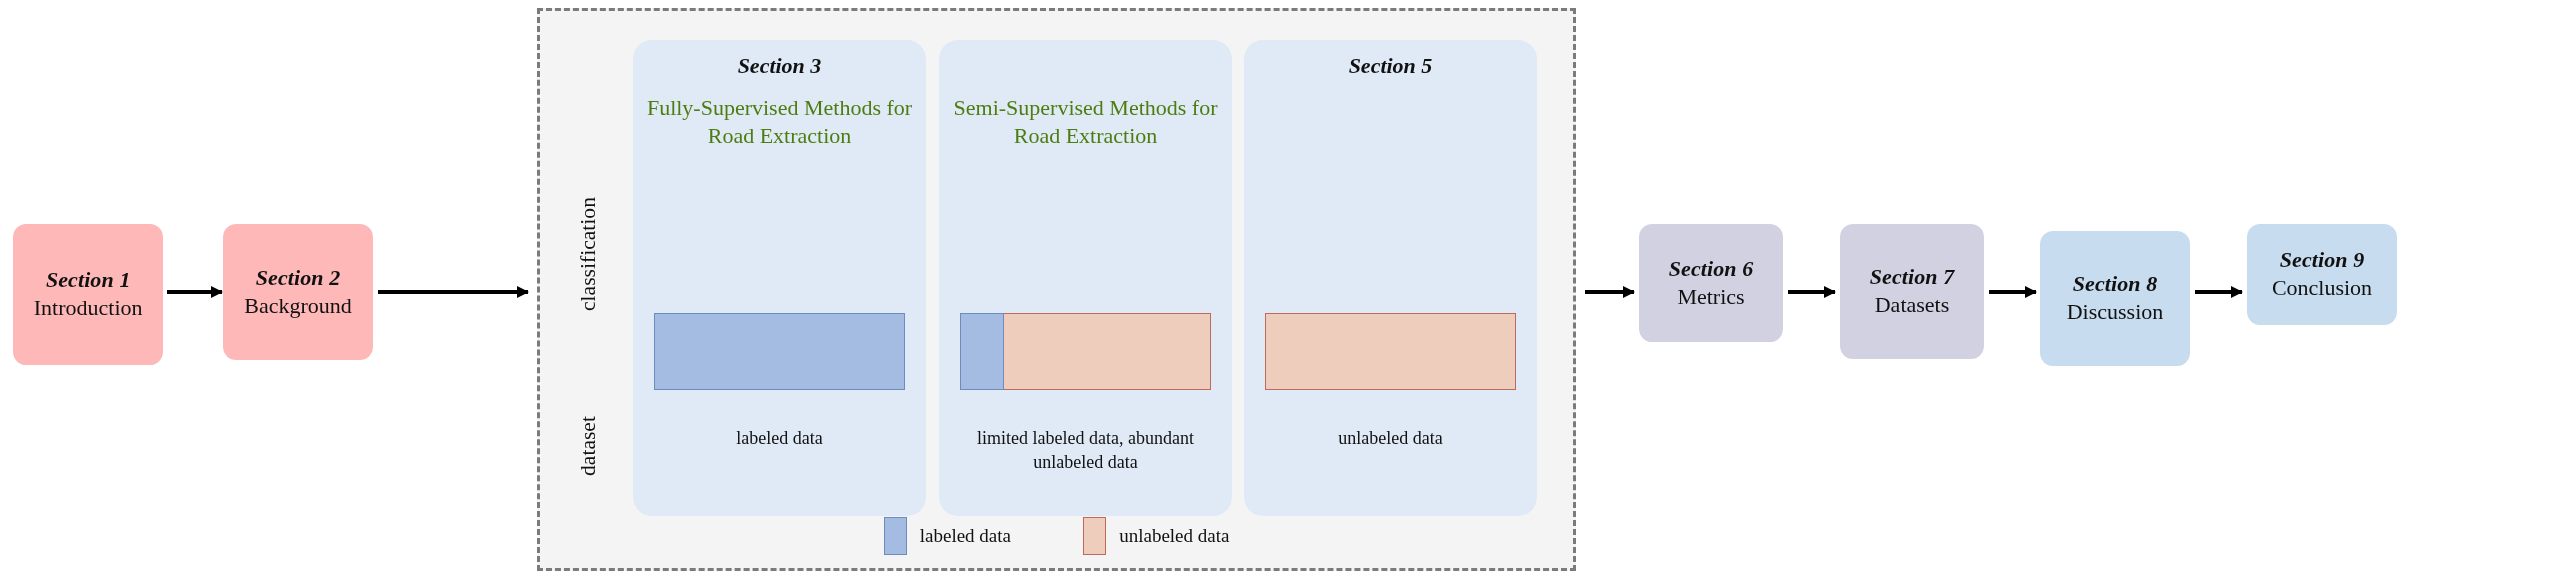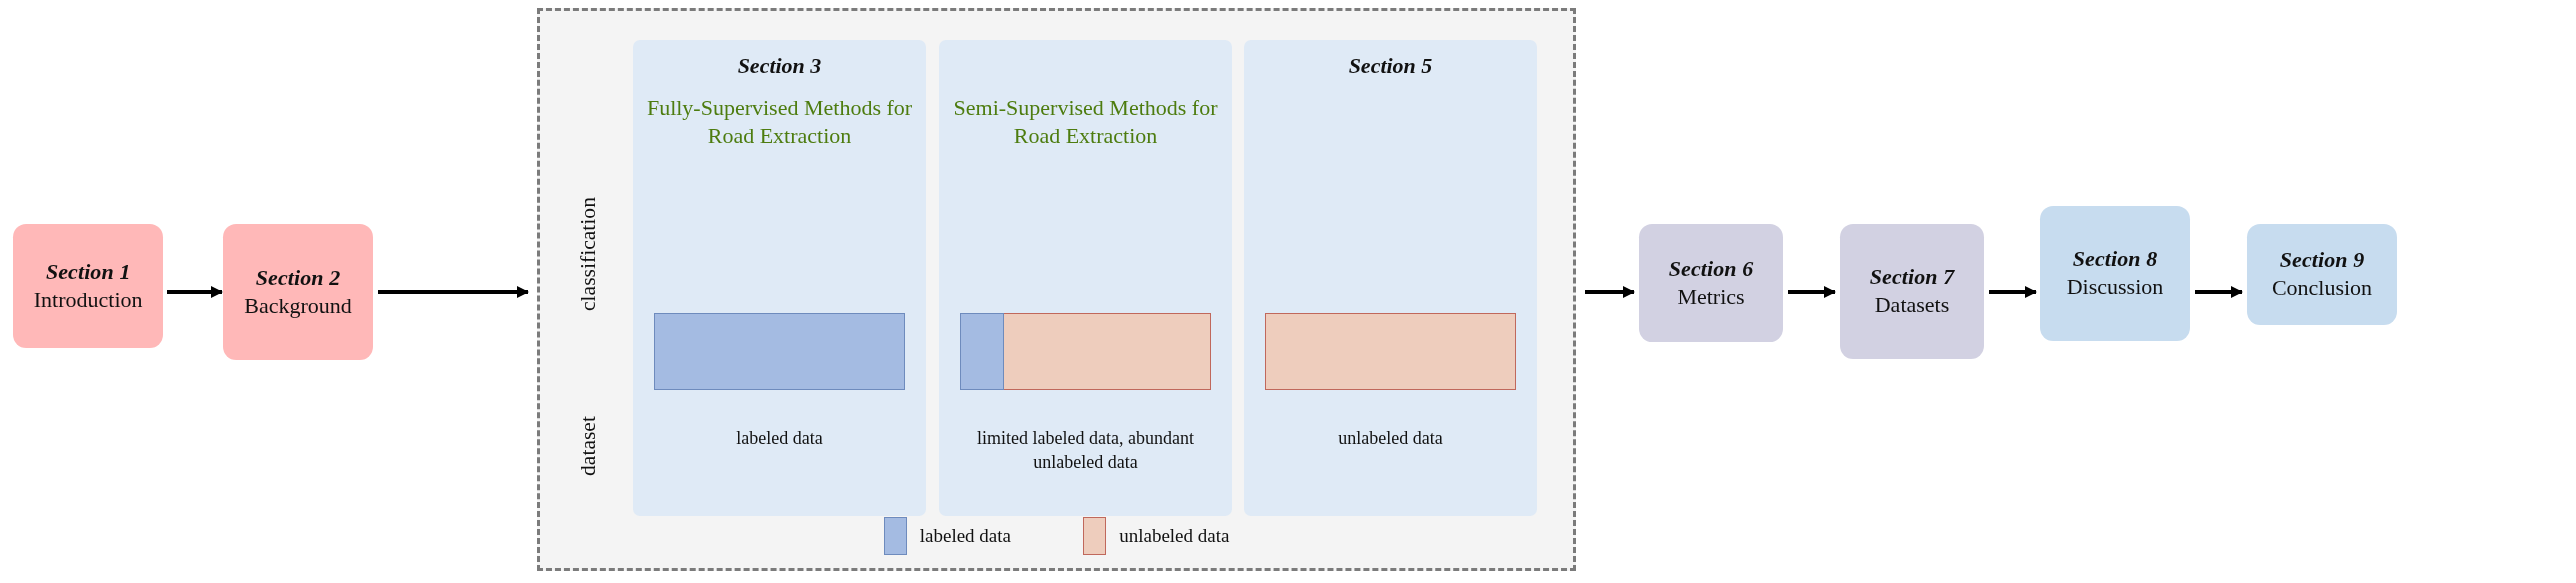--- a/index.html
+++ b/index.html
@@ -38,21 +38,21 @@
 
   .axis-label{
     position:absolute;
     font-size:21.6px;color:#111;white-space:nowrap;
     transform-origin:0 0;transform:rotate(-90deg);
   }
 
   
   .card{
     position:absolute;top:29px;height:476px;
-    background:#dfeaf6;border-radius:7px;
+    background:#dfeaf6;border-radius:19px;
   }
   .card .title{
     position:absolute;left:0;right:0;top:13.2px;text-align:center;
     font-style:italic;font-weight:bold;font-size:22px;color:#111;
   }
   .card .desc{
     position:absolute;left:10.8px;right:10.8px;top:54px;text-align:center;
     font-size:22px;line-height:1.3;color:#4d7c0f;
   }
   .card .caption{
@@ -72,21 +72,21 @@
   .swatch{width:23px;height:38px;box-sizing:border-box;}
   .swatch.labeled{background:#a4bbe2;border:1.2px solid #6e8bbd;}
   .swatch.unlabeled{background:#eecdbd;border:1.2px solid #c0685c;}
   .lg span{font-size:19px;color:#111;}
 </style>
 </head>
 <body>
 
 <div id="stage">
 
-  <div class="pill pink" style="left:13.2px;top:224px;width:150px;height:124px;">
+  <div class="pill pink" style="left:13.2px;top:224px;width:150px;height:141px;">
     <div class="sec">Section 1</div>
     <div class="nm">Introduction</div>
   </div>
 
   <div class="arrow" style="left:167px;top:290px;width:55px;"></div>
 
   <div class="pill pink" style="left:223px;top:224px;width:150px;height:136px;">
     <div class="sec">Section 2</div>
     <div class="nm">Background</div>
   </div>
@@ -146,21 +146,21 @@
 
   <div class="arrow" style="left:1788px;top:290px;width:47px;"></div>
 
   <div class="pill lav" style="left:1840px;top:224px;width:144px;height:135px;">
     <div class="sec">Section 7</div>
     <div class="nm">Datasets</div>
   </div>
 
   <div class="arrow" style="left:1989px;top:290px;width:47px;"></div>
 
-  <div class="pill blue" style="left:2040px;top:206px;width:150px;height:135px;">
+  <div class="pill blue" style="left:2040px;top:231px;width:150px;height:135px;">
     <div class="sec">Section 8</div>
     <div class="nm">Discussion</div>
   </div>
 
   <div class="arrow" style="left:2195px;top:290px;width:47px;"></div>
 
   <div class="pill blue" style="left:2247px;top:224px;width:150px;height:101px;">
     <div class="sec">Section 9</div>
     <div class="nm">Conclusion</div>
   </div>

